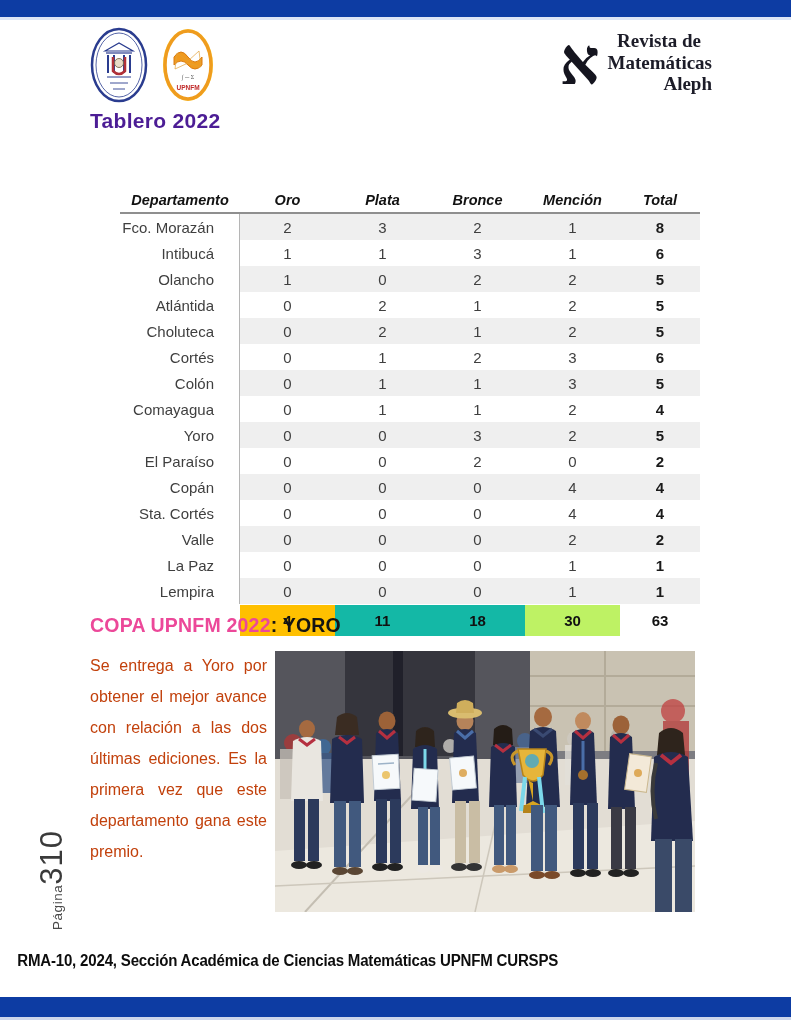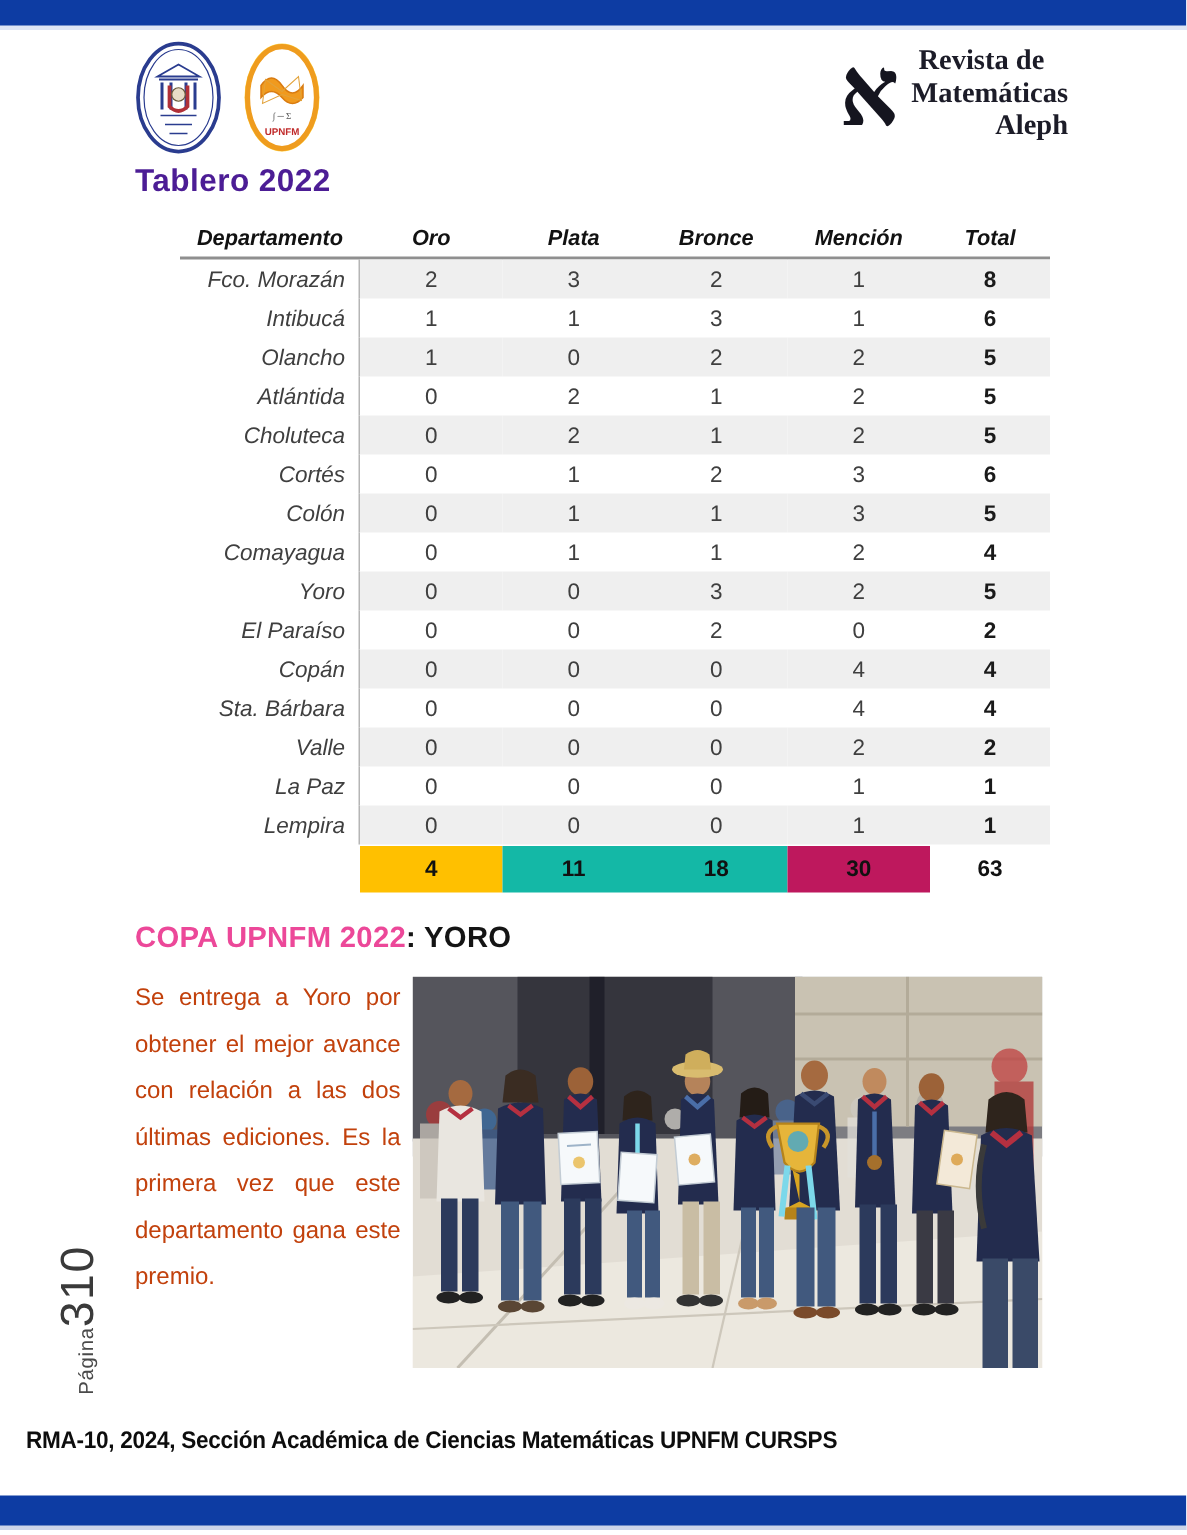--- a/index.html
+++ b/index.html
@@ -18,43 +18,43 @@
   .logos { position:absolute; left:90px; top:27px; display:flex; gap:13px; align-items:center; }
   .brand { position:absolute; right:79px; top:30px; display:flex; align-items:center; gap:8px; }
   .aleph {
     font-family:"Liberation Serif", serif; font-weight:bold;
     font-size:62px; line-height:60px; color:#15151f; transform:scaleY(1.05);
   }
   .brand-text {
     font-family:"Liberation Serif", serif; font-weight:bold;
     font-size:19px; line-height:21.5px; color:#1c1c28; text-align:right;
   }
-  .brand-text .l1 { padding-right:11px;text-align:center; }
+  .brand-text .l1 { padding-right:11px; }
 
   
   .page-title {
     position:absolute; left:90px; top:109px;
     font-size:21px; font-weight:bold; color:#26708e; letter-spacing:.3px;
   }
   .section-heading { position:absolute; left:90px; top:614px; font-size:19.5px; font-weight:bold; letter-spacing:.2px; }
   .section-heading .teal { color:#26708e; }
   .section-heading .dark { color:#141414; }
 
   
   .medals { position:absolute; left:120px; top:146px; width:580px; }
   .grid-row { display:grid; grid-template-columns:120px 95px 95px 95px 95px 80px; align-items:stretch; }
-  .thead { height:27px; border-bottom:2px solid #8f8f8f; }
+  .thead { height:27px; border-bottom:2px solid #8f8f8f;margin-top:41px; }
   .thead .cell {
     display:flex; align-items:center; justify-content:center;
     font-weight:bold; font-style:italic; font-size:14.5px; color:#121212;
   }
   .trow { height:26px; font-size:15px; color:#3f3f3f; }
   .trow .cell { display:flex; align-items:center; justify-content:center; }
   .trow .c0 {
-    justify-content:flex-end; padding-right:9px; font-style:italic;
+    justify-content:flex-end; padding-right:25px; 
     border-right:1px solid #b5b5b5;
   }
   .trow.striped .cell:not(.c0) { background:var(--stripe,#efefef); }
   .trow .c5 { font-weight:bold; color:#1a1a1a; }
   .totals { height:31px; margin-top:1px; font-weight:bold; font-size:15px; color:#111; }
   .totals .cell { display:flex; align-items:center; justify-content:center; }
 
   
   .para {
     position:absolute; left:90px; top:650px; width:177px;
@@ -215,21 +215,21 @@
         </div>
         <div class="grid-row trow striped">
           <div class="cell c0">Copán</div>
           <div class="cell c1">0</div>
           <div class="cell c2">0</div>
           <div class="cell c3">0</div>
           <div class="cell c4">4</div>
           <div class="cell c5">4</div>
         </div>
         <div class="grid-row trow">
-          <div class="cell c0">Sta. Bárbara</div>
+          <div class="cell c0">Sta. Cortés</div>
           <div class="cell c1">0</div>
           <div class="cell c2">0</div>
           <div class="cell c3">0</div>
           <div class="cell c4">4</div>
           <div class="cell c5">4</div>
         </div>
         <div class="grid-row trow striped">
           <div class="cell c0">Valle</div>
           <div class="cell c1">0</div>
           <div class="cell c2">0</div>
@@ -252,21 +252,21 @@
           <div class="cell c3">0</div>
           <div class="cell c4">1</div>
           <div class="cell c5">1</div>
         </div>
       </div>
     <div class="grid-row totals">
       <div class="cell c0"></div>
       <div class="cell" style="background: rgb(255, 192, 0);">4</div>
       <div class="cell" style="background: #14b8a6;">11</div>
       <div class="cell" style="background: #14b8a6;">18</div>
-      <div class="cell" style="background: #be185d;">30</div>
+      <div class="cell" style="background: #bef264;">30</div>
       <div class="cell">63</div>
     </div>
   </div>
 
   <div class="section-heading">
     <span class="teal" style="color: #ec4899;">COPA UPNFM 2022</span><span class="dark">:</span><span class="dark"> YORO</span>
   </div>
 
   <p class="para">Se entrega a Yoro por obtener el mejor avance con relación a las dos últimas ediciones. Es la primera vez que este departamento gana este premio.</p>
 

